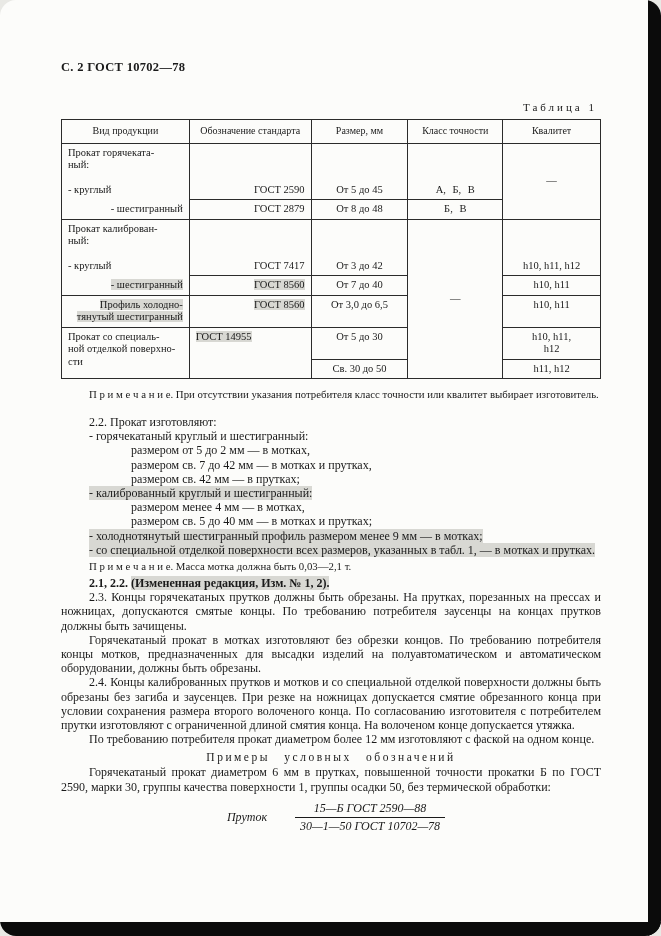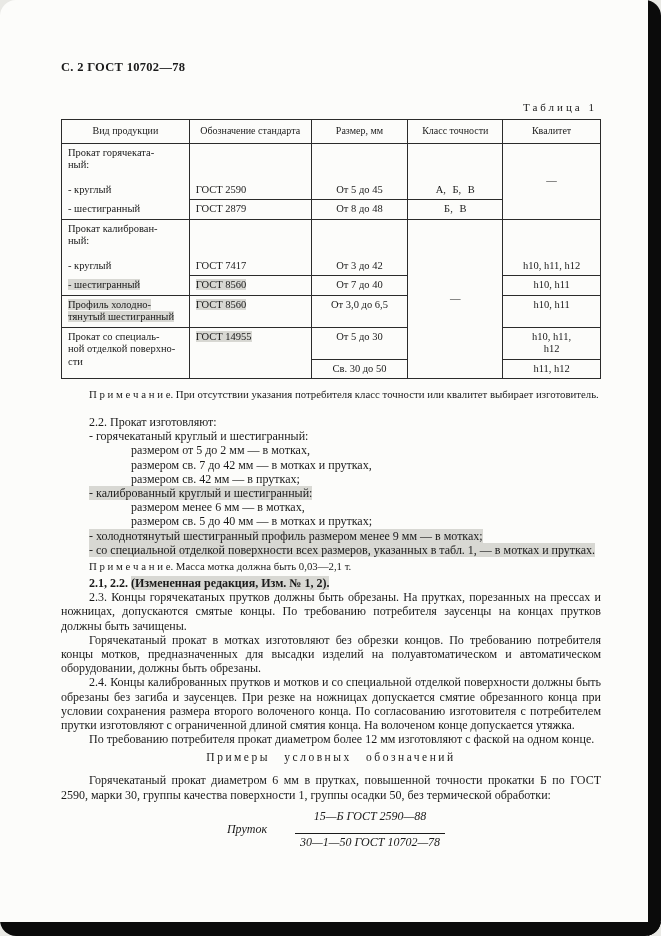--- a/index.html
+++ b/index.html
@@ -6,39 +6,39 @@
   body{width:661px;height:936px;background:#e9e9e5;font-family:"Liberation Serif",serif;color:#1a1a1a;}
   .page{position:relative;width:661px;height:936px;background:#fcfcfa;overflow:hidden;border-radius:16px;}
   .scan-right{position:absolute;top:0;right:0;width:13px;height:100%;background:#0b0b0b;}
   .scan-bottom{position:absolute;left:0;bottom:0;width:100%;height:14px;background:#0b0b0b;}
   .content{position:absolute;left:61px;top:60px;width:540px;}
   .doc-header{font-weight:bold;font-size:12.5px;letter-spacing:.3px;}
   .table-caption{margin-top:26px;text-align:right;font-size:11px;letter-spacing:3px;padding-right:4px;}
   table{border-collapse:collapse;width:100%;margin-top:6px;font-size:10.5px;line-height:12.5px;border:1px solid #2b2b2b;}
   th,td{border-left:1px solid #2b2b2b;border-right:1px solid #2b2b2b;padding:3px 6px;vertical-align:top;text-align:left;font-weight:normal;margin-left:25px;}
   th{border-bottom:1px solid #2b2b2b;text-align:center;vertical-align:middle;padding:5px 3px;font-size:10px;}
-  td.bb{border-bottom:1px solid #2b2b2b;}
+  td.bb{border-bottom:1px solid #2b2b2b;text-align:right;}
   td.ctr{text-align:center;}
   td.mid{vertical-align:middle;text-align:center;}
   .pre{white-space:pre-line;}
   td.grp{padding-bottom:9px;}
   td.wsp{word-spacing:4px;}
   .hl{background:#d8d8d3;}
   .body{font-size:12px;line-height:14.2px;margin:0;}
   .p-just{text-align:justify;}
   .ind1{text-indent:28px;}
   .ind2{text-indent:70px;}
   .note{font-size:10.8px;line-height:13px;margin:0;text-align:justify;text-indent:28px;}
   .mt-note{margin-top:9px;}
   .mt-sec{margin-top:14px;}
   .mt4{margin-top:3px;}
   .bold{font-weight:bold;}
-  .examples-heading{font-size:11.5px;margin:5px 0 10px;text-align:center;letter-spacing:2.5px;word-spacing:9px;}
+  .examples-heading{font-size:11.5px;margin:5px 0 2px;text-align:center;letter-spacing:2.5px;word-spacing:9px;}
   .formula{display:flex;justify-content:center;align-items:center;gap:28px;font-style:italic;font-size:12px;margin-top:7px;padding-left:10px;}
-  .frac{display:inline-flex;flex-direction:column;align-items:center;text-align:center;line-height:15px;gap:8px;}
+  .frac{display:inline-flex;flex-direction:column;align-items:center;text-align:center;line-height:15px;}
   .num{padding:0 5px 1px;}
   .den{border-top:1px solid #1a1a1a;padding:1px 5px 0;}
 </style>
 </head>
 <body>
 
 <div class="page">
   <div class="content">
 
     <div class="doc-header">С. 2 ГОСТ 10702—78</div>
@@ -127,21 +127,21 @@
     </table>
 
     <p class="note mt-note">П р и м е ч а н и е. При отсутствии указания потребителя класс точности или квалитет выбирает изготовитель.</p>
 
     <p class="body ind1 mt-sec">2.2. Прокат изготовляют:</p>
     <p class="body ind1">- горячекатаный круглый и шестигранный:</p>
     <p class="body ind2">размером от 5 до 2 мм — в мотках,</p>
     <p class="body ind2">размером св. 7 до 42 мм — в мотках и прутках,</p>
     <p class="body ind2">размером св. 42 мм — в прутках;</p>
     <p class="body ind1"><span class="hl">- калиброванный круглый и шестигранный:</span></p>
-    <p class="body ind2">размером менее 6 мм — в мотках,</p>
+    <p class="body ind2">размером менее 4 мм — в мотках,</p>
     <p class="body ind2">размером св. 5 до 40 мм — в мотках и прутках;</p>
     <p class="body ind1"><span class="hl">- холоднотянутый шестигранный профиль размером менее 9 мм — в мотках;</span></p>
     <p class="body ind1 p-just"><span class="hl">- со специальной отделкой поверхности всех размеров, указанных в табл. 1, — в мотках и прутках.</span></p>
 
     <p class="note mt4">П р и м е ч а н и е. Масса мотка должна быть 0,03—2,1 т.</p>
 
     <p class="body ind1 bold mt4"><span>2.1, 2.2. </span><span class="hl">(Измененная редакция, Изм. № 1, 2).</span></p>
 
     <p class="body ind1 p-just">2.3. Концы горячекатаных прутков должны быть обрезаны. На прутках, порезанных на прессах и ножницах, допускаются смятые концы. По требованию потребителя заусенцы на концах прутков должны быть зачищены.</p>
     <p class="body ind1 p-just">Горячекатаный прокат в мотках изготовляют без обрезки концов. По требованию потребителя концы мотков, предназначенных для высадки изделий на полуавтоматическом и автоматическом оборудовании, должны быть обрезаны.</p>

